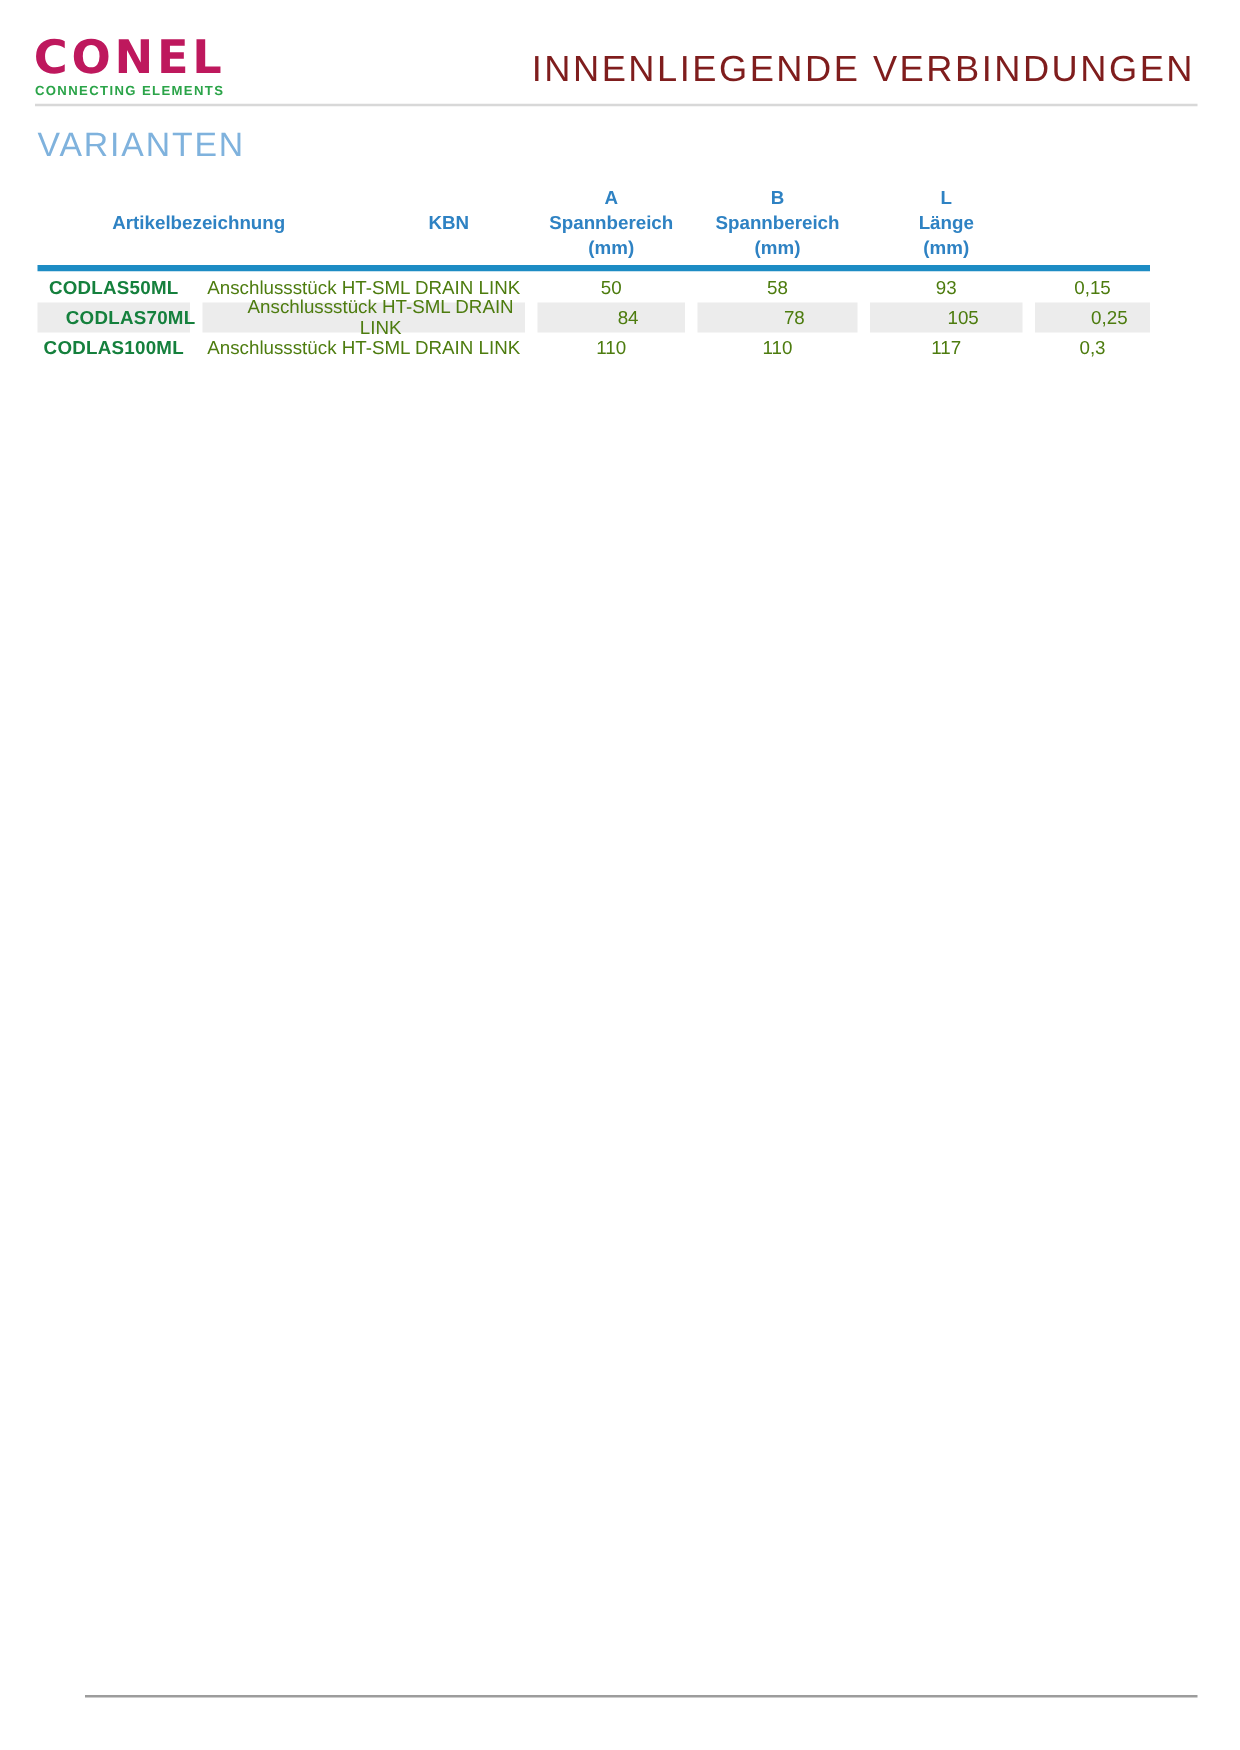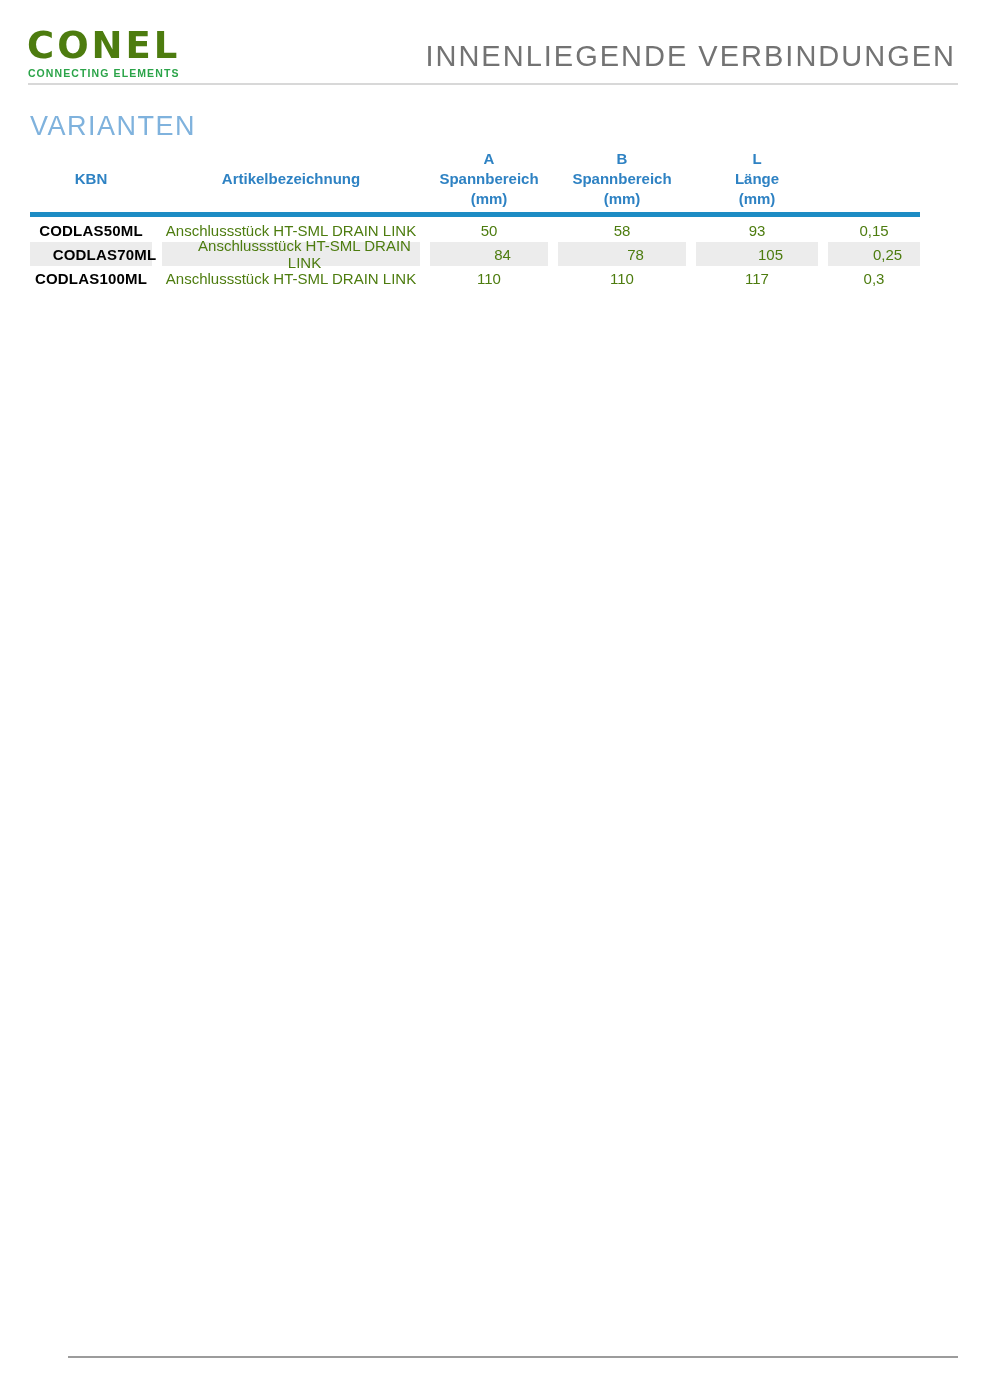--- a/index.html
+++ b/index.html
@@ -15,58 +15,58 @@
 
   
   .logo {
     position: absolute;
     left: 27px;
     top: 28px;
   }
   .logo-word {
     font-size: 37px;
     font-weight: 800;
-    color: #4d7c0f;
+    color: #be185d;
     letter-spacing: 3px;
     line-height: 36px;
     font-family: "DejaVu Sans", sans-serif;
   }
   .logo-tagline {
     margin-top: 3px;
     font-size: 10.5px;
     font-weight: bold;
     color: #2ba449;
     letter-spacing: 1.1px;
     font-family: "Liberation Sans", sans-serif;
     text-align: center;
   }
   .page-heading {
     position: absolute;
     top: 40px;
     right: 36px;
     font-size: 29px;
     font-weight: 400;
-    color: #737373;
+    color: #7f1d1d;
     letter-spacing: 2px;
     white-space: nowrap;
   }
   .header-rule {
     position: absolute;
     left: 28px;
     top: 83px;
     width: 930px;
     height: 2px;
     background: #d8d8d8;
   }
 
   
   .section-title {
     position: absolute;
     left: 30px;
-    top: 111px;
+    top: 101px;
     font-size: 27px;
     font-weight: 400;
     color: #7fb2dd;
     letter-spacing: 1.5px;
   }
 
   
   .variant-table {
     position: absolute;
     left: 30px;
@@ -108,21 +108,21 @@
     height: 24px;
     display: flex;
     align-items: center;
     justify-content: center;
     text-align: center;
     font-size: 15px;
     color: #4d7c0f;
   }
   .body-row .cell.kbn {
     font-weight: bold;
-    color: #000000;
+    color: #15803d;
     letter-spacing: 0.2px;
     text-align: right;
   }
   .body-row.striped .cell {
     background: #ececec;
     padding-left: 27px;
   }
   .body-rows { padding-top: 1px; }
 
   
@@ -147,22 +147,22 @@
 
   <div class="page-heading">INNENLIEGENDE VERBINDUNGEN</div>
 
   <div class="header-rule"></div>
 
   <div class="section-title">VARIANTEN</div>
 
   <div class="variant-table">
 
     <div class="t-row head-row">
+      <div class="cell c2">Artikelbezeichnung</div>
       <div class="cell c1">KBN</div>
-      <div class="cell c2">Artikelbezeichnung</div>
       <div class="cell c3">A
 Spannbereich
 (mm)</div>
       <div class="cell c4">B
 Spannbereich
 (mm)</div>
       <div class="cell c5">L
 Länge
 (mm)</div>
     </div>

